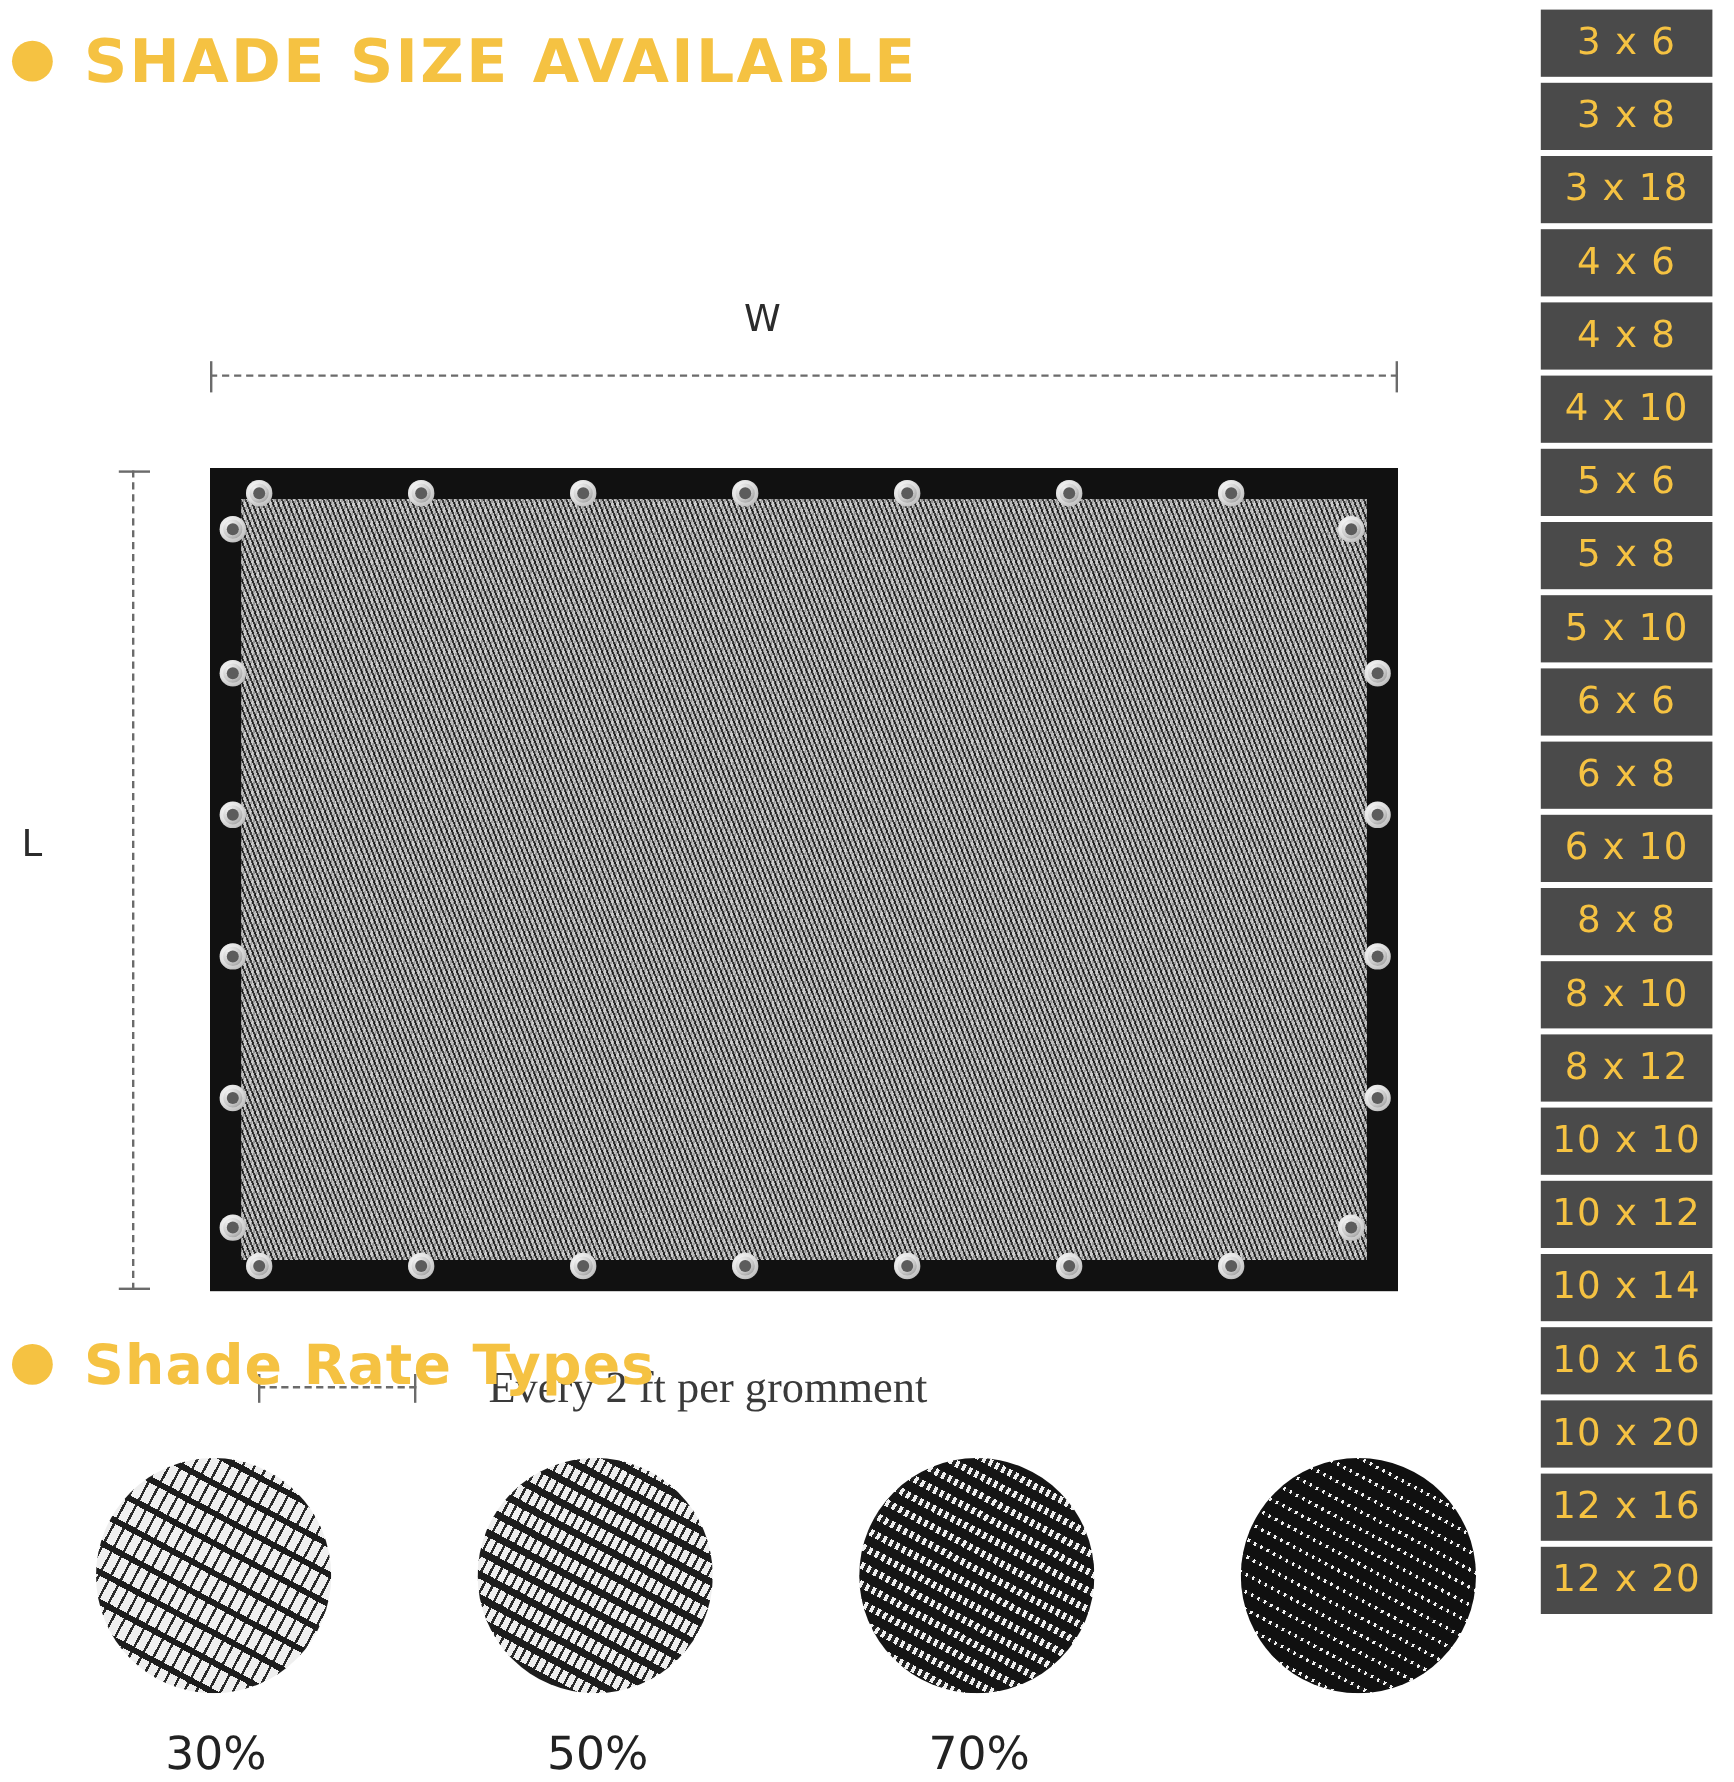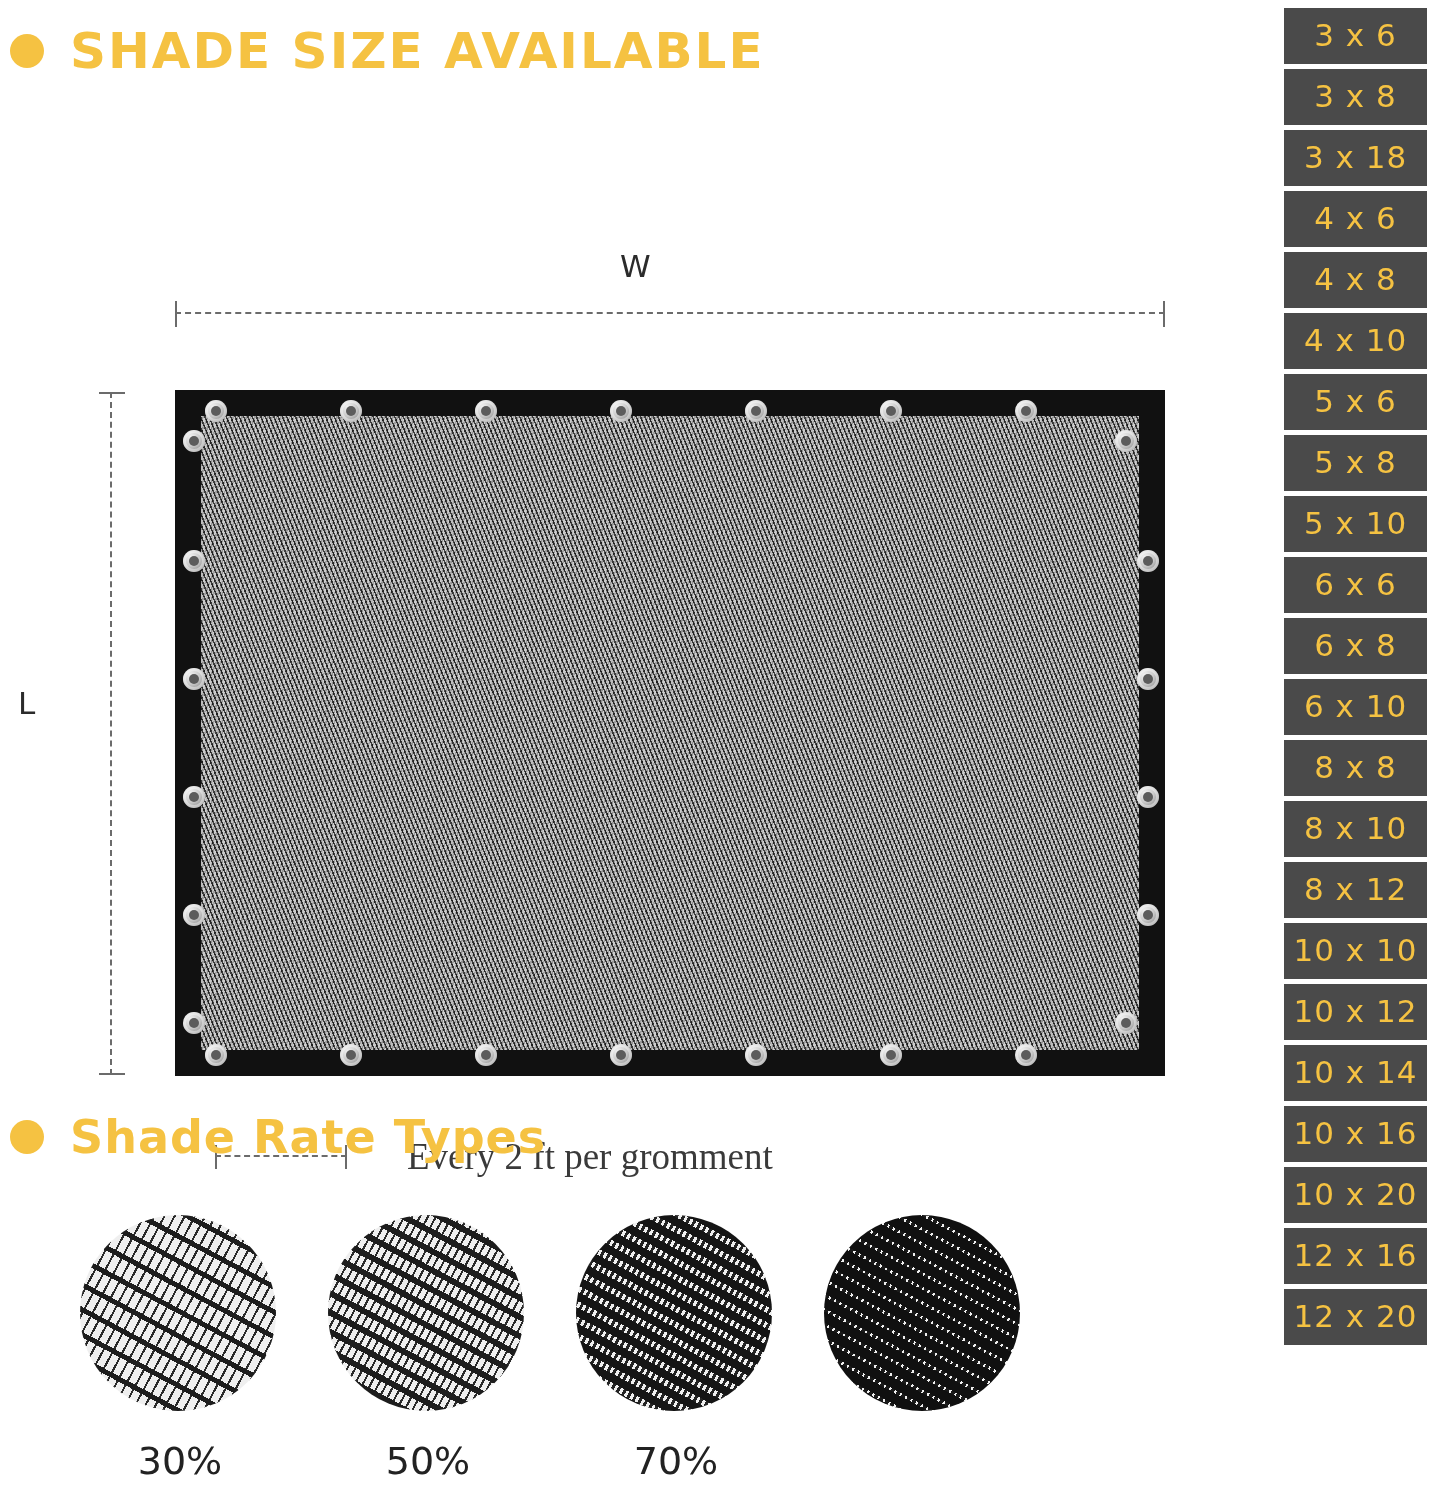--- a/index.html
+++ b/index.html
@@ -186,21 +186,21 @@
   
   #rates {
     position: absolute;
     left: 0;
     top: 1215px;
     width: 1260px;
   }
   .rate-row {
     display: flex;
     padding-left: 80px;
-    gap: 48px;
+    gap: 118px;
   }
   .rate-item {
     width: 200px;
     text-align: center;
   }
   .rate-circle {
     width: 196px;
     height: 196px;
     border-radius: 50%;
     background-color: #efefef;

